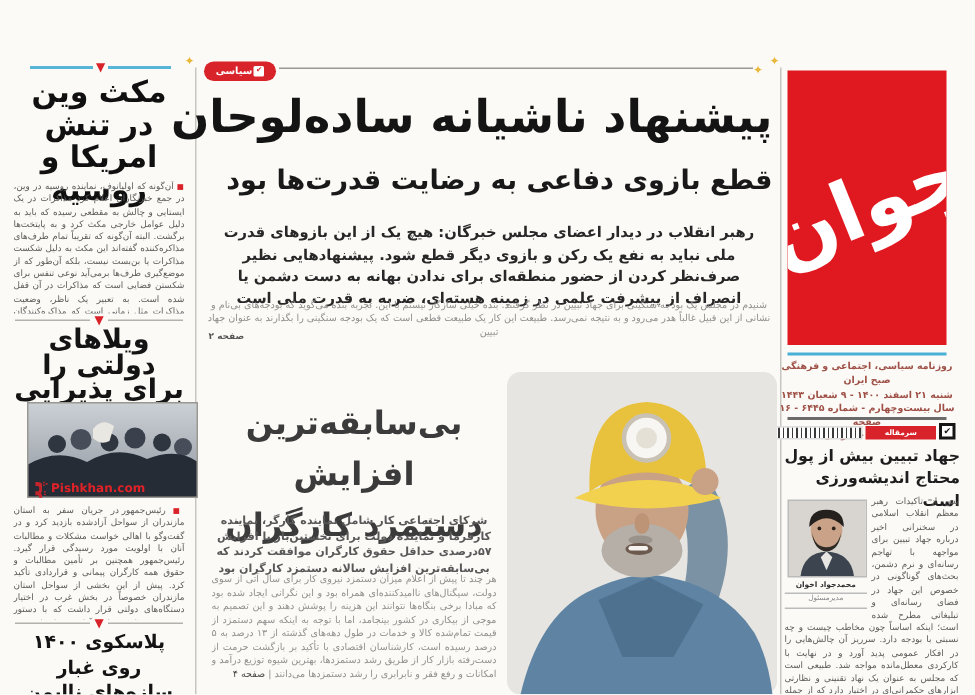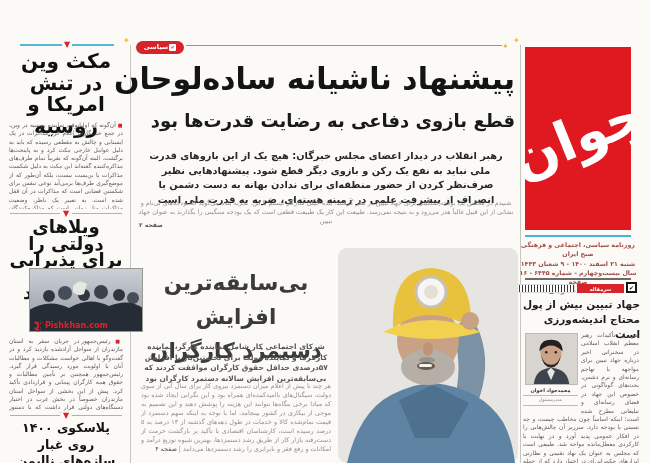--- a/index.html
+++ b/index.html
@@ -71,21 +71,21 @@
   .lc-topline::before,.lc-topline::after{content:"";flex:1;border-top:2px solid #57b5d7}
   .tri{color:#d8232a;font-size:8px;line-height:8px}
   .lc-h1{left:8px;top:51px;width:116px;text-align:center;font-weight:bold;color:#101010;
          font-size:20px;line-height:21.5px}
   .lc-b{width:114px;left:9px;font-size:5.9px;line-height:8.3px;color:#5a5a5a;text-align:justify;overflow:hidden}
   .bullet{color:#d8232a;font-size:5px}
   .divider{left:10px;width:112px;height:9px;display:flex;align-items:center;gap:3px}
   .divider::before,.divider::after{content:"";flex:1;border-top:1px solid #b3b1ac}
   .lc-h2{left:8px;top:219px;width:116px;text-align:center;font-weight:bold;color:#141414;
          font-size:18px;line-height:16.5px}
-  .lc-photo{left:15px;top:268px;width:128px;height:64px}
+  .lc-photo{left:4px;top:268px;width:128px;height:64px}
   .lc-photo svg{display:block}
   .lc-h3{left:8px;top:420px;width:116px;text-align:center;font-weight:bold;color:#141414;
          font-size:12.5px;line-height:16.5px}
 </style>
 </head>
 <body>
 
 <div class="page">
 
   <div class="abs vrule v1"></div>

